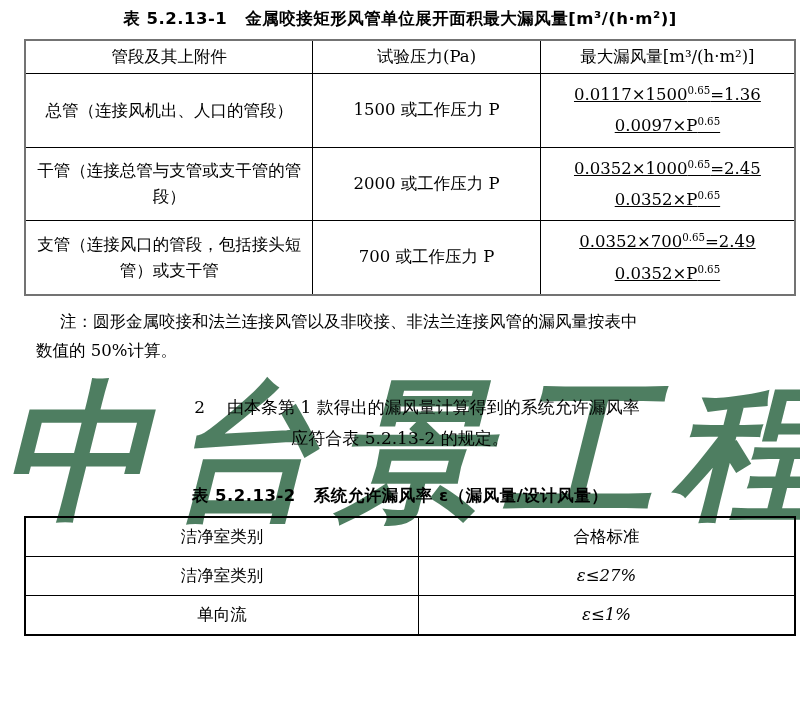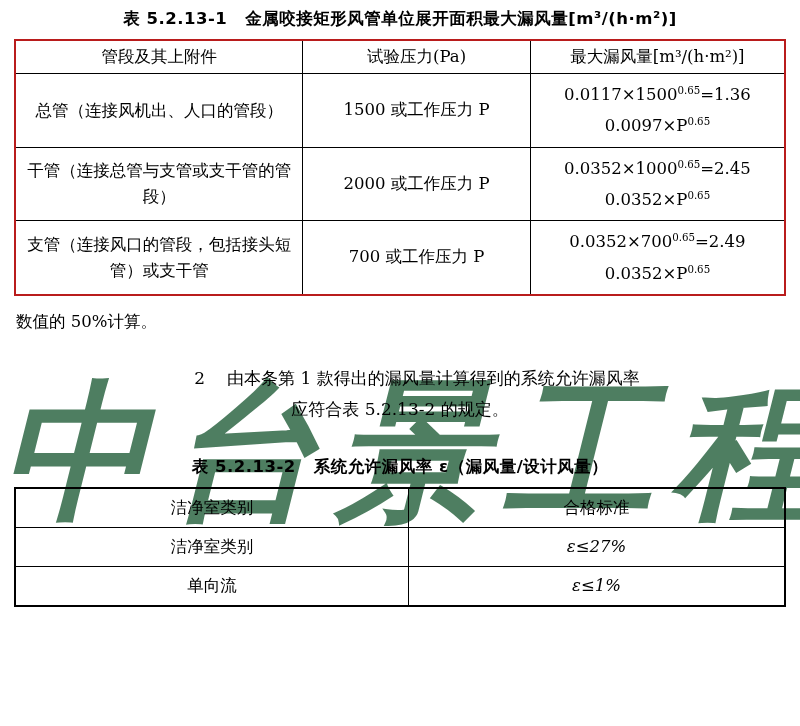--- a/index.html
+++ b/index.html
@@ -34,21 +34,21 @@
     line-height: 260px;
     z-index: 0;
     pointer-events: none;
     user-select: none;
     font-style: italic;
   }
 
   .page {
     position: relative;
     z-index: 2;
-    padding: 0 4px;
+    padding: 0 24px;
   }
 
   .tbl-caption {
     font-family: "DejaVu Sans", "Liberation Sans", sans-serif;
     font-weight: bold;
     font-size: 16.5px;
     text-align: center;
     letter-spacing: 0.5px;
     margin: 8px 0 9px 0;
     white-space: nowrap;
@@ -62,42 +62,42 @@
     background: transparent;
   }
   table.doc td, table.doc th {
     border: 1px solid #000;
     text-align: center;
     vertical-align: middle;
     font-size: 16.5px;
     font-weight: normal;
     padding: 5px 6px;
   }
-  table.doc.t1 { border: 2px solid #b91c1c; }
+  table.doc.t1 { border: 2px solid #737373; }
   table.doc.t1 > tbody > tr > td { border: 1px solid #000; }
 
   .hdr td { padding: 9px 6px; font-size: 16.5px; }
 
   .col-a { width: 296px; }
   .col-b { width: 230px; }
   .col-c { width: 246px; }
 
   .cell-left {
     text-align: left;
     padding-left: 18px;
     line-height: 1.55;
     margin-left: 8px;
   }
   .cell-mid { line-height: 1.5; }
 
   .formula {
     line-height: 1.9;
     white-space: nowrap;
   }
-  .formula .ln { display: block; }
+  .formula .ln { display: block; text-decoration: underline; }
   sup { font-size: 0.62em; vertical-align: super; }
 
   .note {
     font-size: 16.5px;
     line-height: 1.75;
     margin: 12px 10px 0 12px;
     text-indent: 0;
   }
   .note .ind { display: block; text-indent: 24px; }
   .note .ind2 { display: block; }
@@ -163,20 +163,21 @@
         <td class="cell-mid">700 或工作压力 P</td>
         <td class="formula">
           <span class="ln"><span>0.0352×700</span><sup>0.65</sup><span>=2.49</span></span>
           <span class="ln"><span>0.0352×P</span><sup>0.65</sup></span>
         </td>
       </tr>
     </tbody>
   </table>
 
   <div class="note">
+    <span class="ind">注：圆形金属咬接和法兰连接风管以及非咬接、非法兰连接风管的漏风量按表中</span>
     <span class="ind2">数值的 50%计算。</span>
   </div>
 
   <div class="para">
     <span class="p1"><span class="num">2</span><span>由本条第 1 款得出的漏风量计算得到的系统允许漏风率</span></span>
     <span>应符合表 5.2.13-2 的规定。</span>
   </div>
 
   <div class="tbl-caption cap2">
     <span class="capnum">表 5.2.13-2</span><span>系统允许漏风率 ε（漏风量/设计风量）</span>

